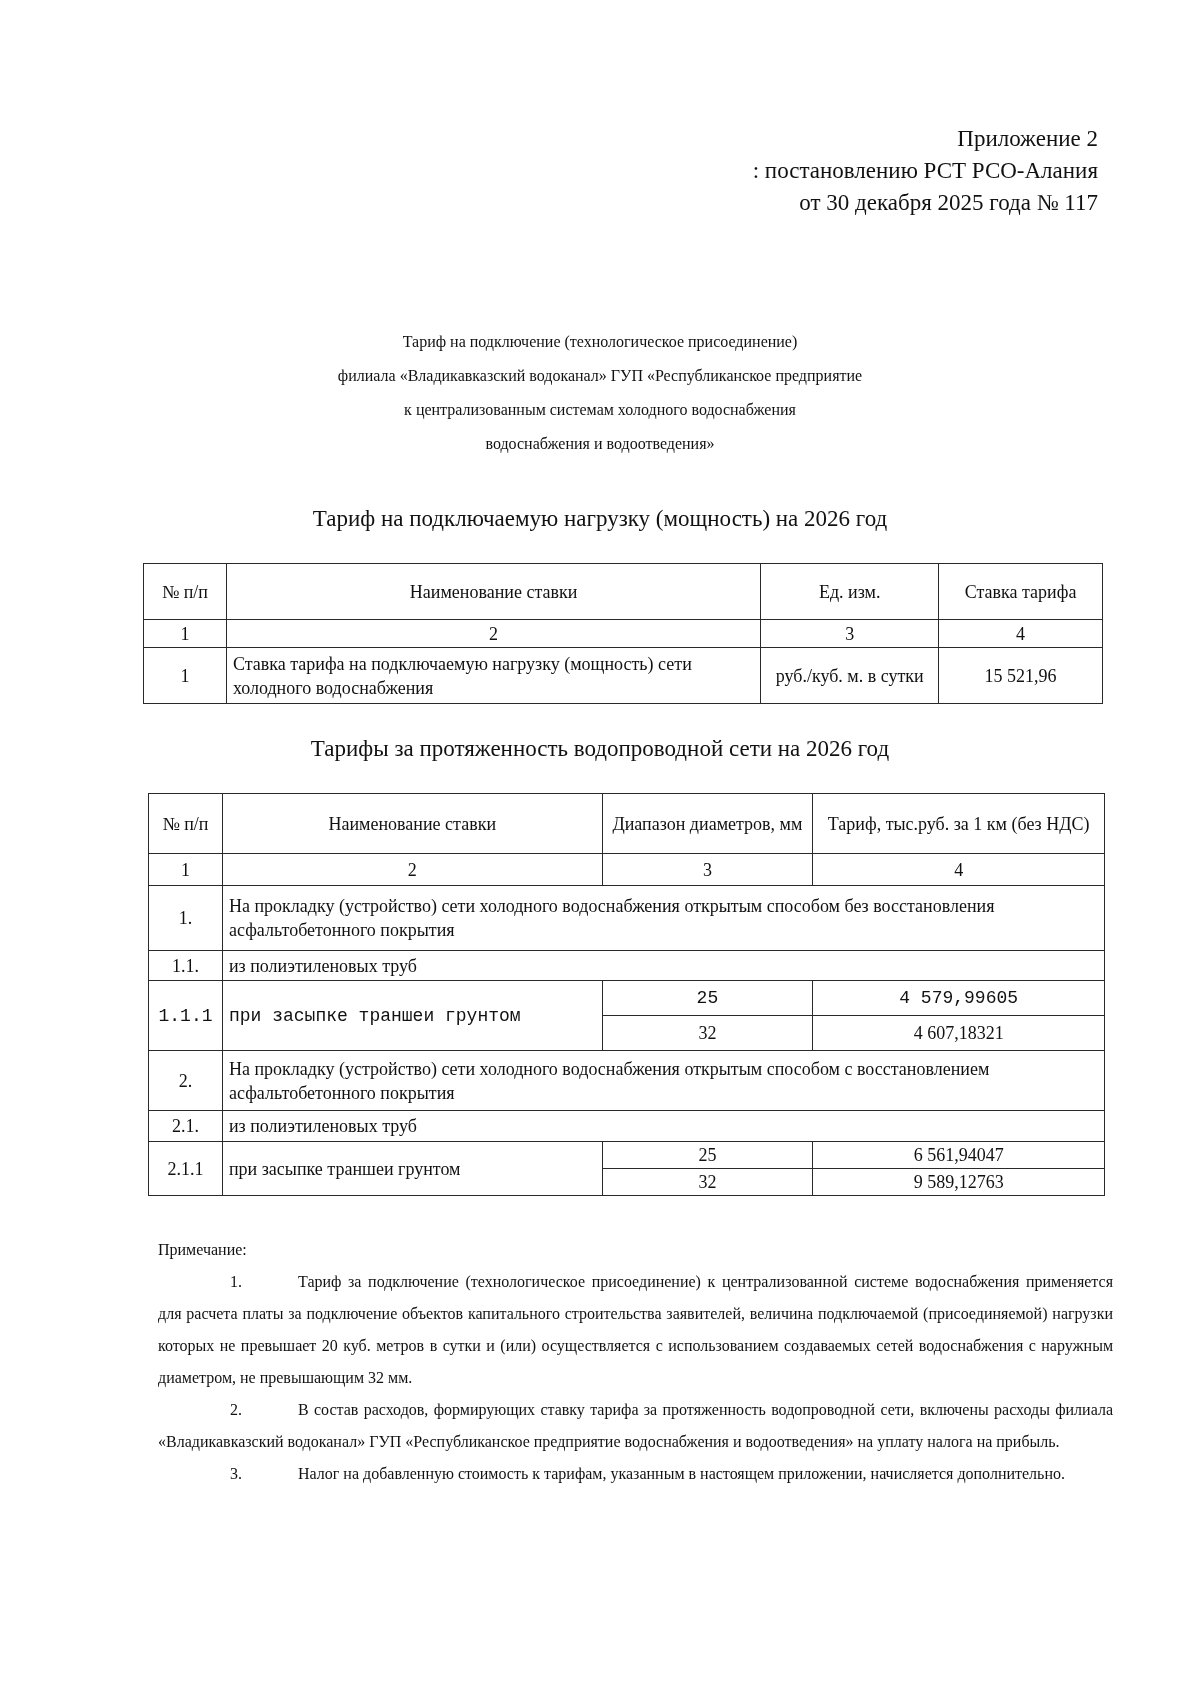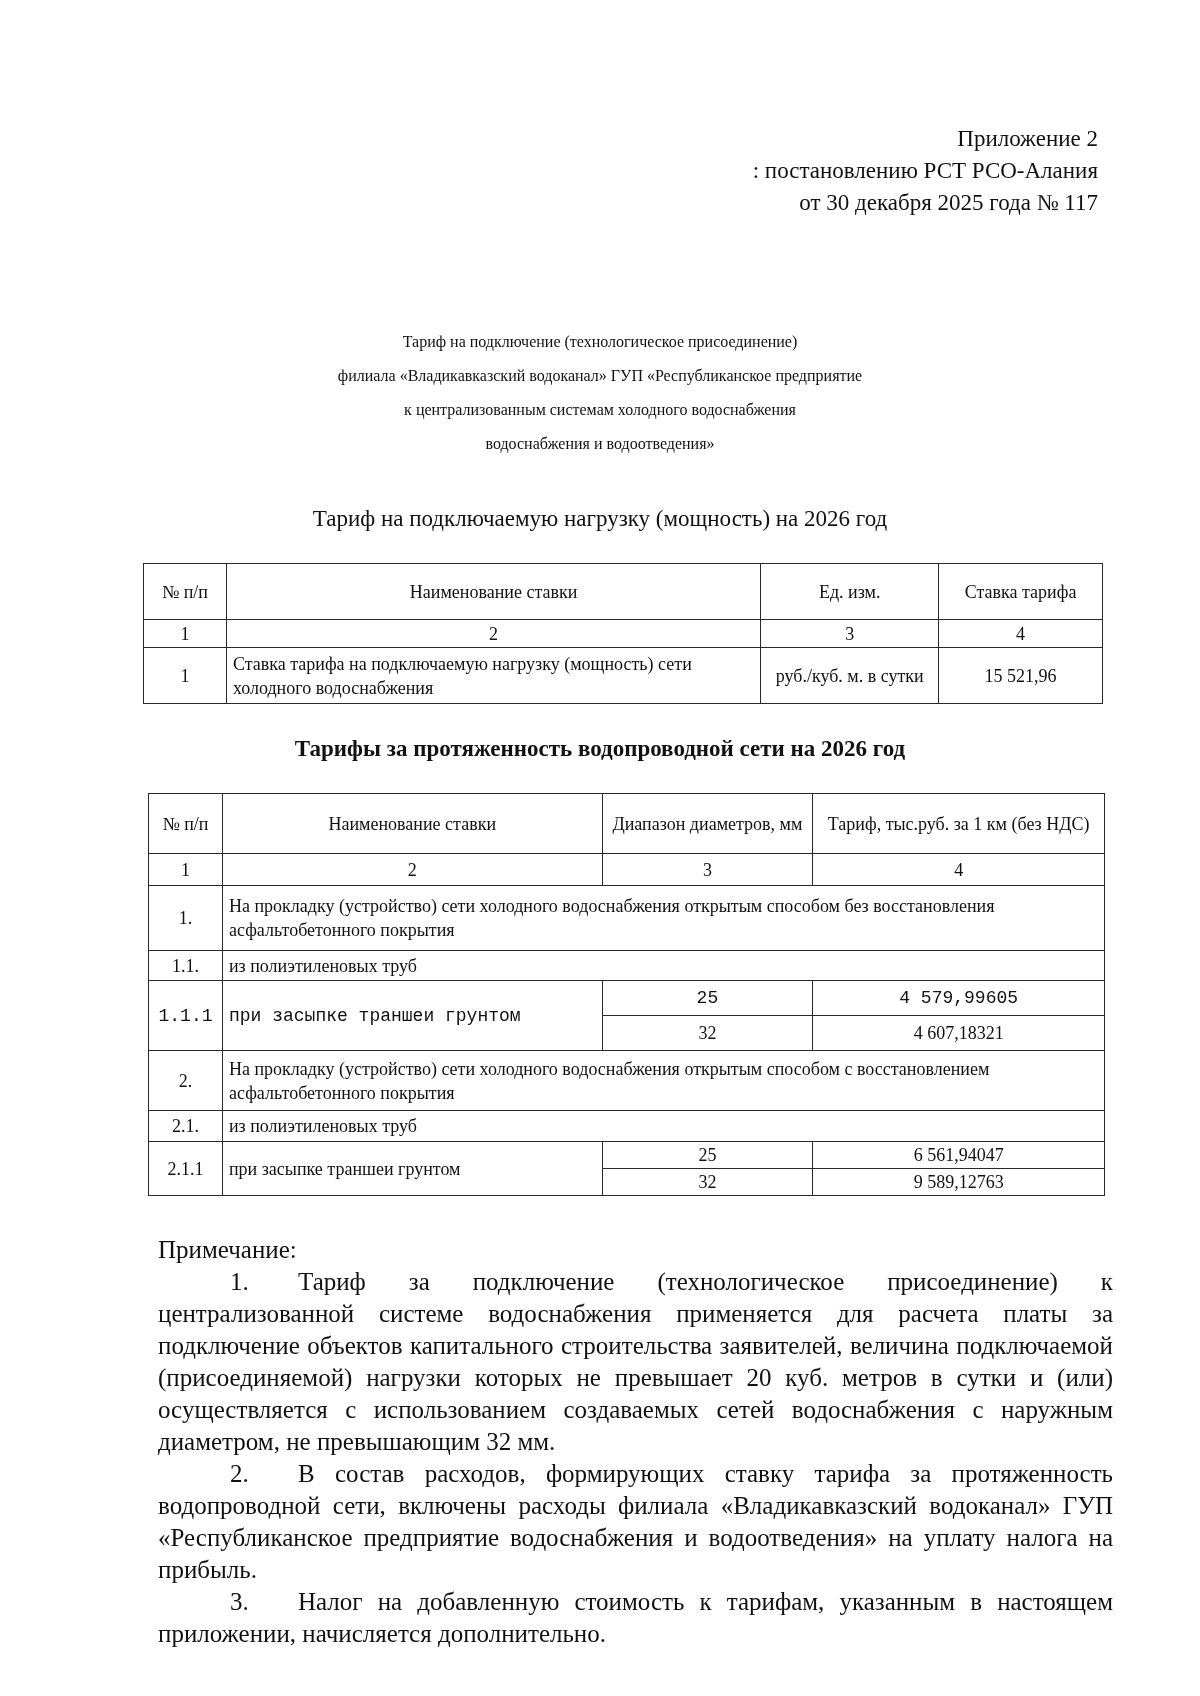--- a/index.html
+++ b/index.html
@@ -13,21 +13,21 @@
   .title { left: 0; width: 1200px; text-align: center; font-size: 16px; line-height: 34px; }
   .title .line { display: block; white-space: nowrap; }
   .section { left: 0; width: 1200px; text-align: center; font-size: 23px; white-space: nowrap; }
   table { border-collapse: collapse; position: absolute; font-size: 18px; }
   td, th {
     border: 1.5px solid #2a2a2a; padding: 0 6px; font-weight: normal;
     line-height: 24px; vertical-align: middle;
   }
   .c { text-align: center; }
   .l { text-align: left; }
-  .notes { left: 158px; width: 955px; font-size: 25px; line-height: 32px; text-align: justify; }
+  .notes { left: 158px; width: 955px; font-size: 16px; line-height: 32px; text-align: justify; }
   .note-label { display: block; }
   .note { display: block; text-indent: 72px; }
   .note .num { display: inline-block; width: 68px; text-indent: 0; }
 </style>
 </head>
 <body>
 
 <div class="abs hdr" style="top:124px;">Приложение 2</div>
 <div class="abs hdr" style="top:156px;">: постановлению РСТ РСО-Алания</div>
 <div class="abs hdr" style="top:188px;margin-left:47px;">от 30 декабря 2025 года № 117</div>
@@ -63,21 +63,21 @@
   </tr>
   <tr style="height:56px;">
     <td class="c">1</td>
     <td class="l">Ставка тарифа на подключаемую нагрузку (мощность) сети холодного водоснабжения</td>
     <td class="c">руб./куб. м. в сутки</td>
     <td class="c">15 521,96</td>
   </tr>
 </tbody>
   </table>
 
-<div class="abs section" style="top:736px;font-weight:bold;">Тарифы за протяженность водопроводной сети на 2026 год</div>
+<div class="abs section" style="top:736px;">Тарифы за протяженность водопроводной сети на 2026 год</div>
 
 <table style="left:148px; top:793px; width:957px;">
   <colgroup>
     <col style="width:74px">
       <col style="width:380px">
       <col style="width:211px">
       <col style="width:292px">
   </colgroup>
   <tbody>
       <tr style="height:60px;">

